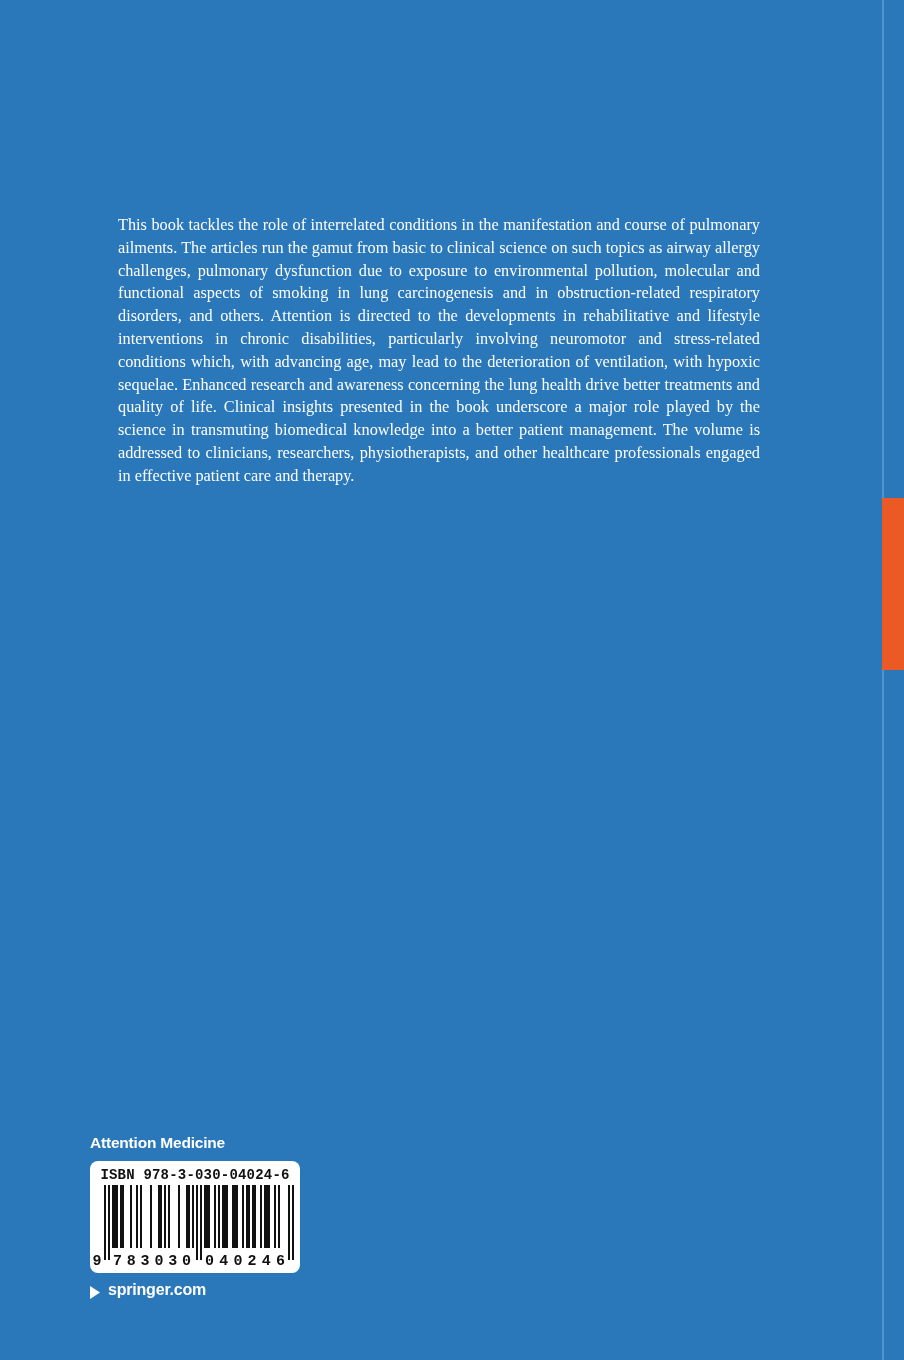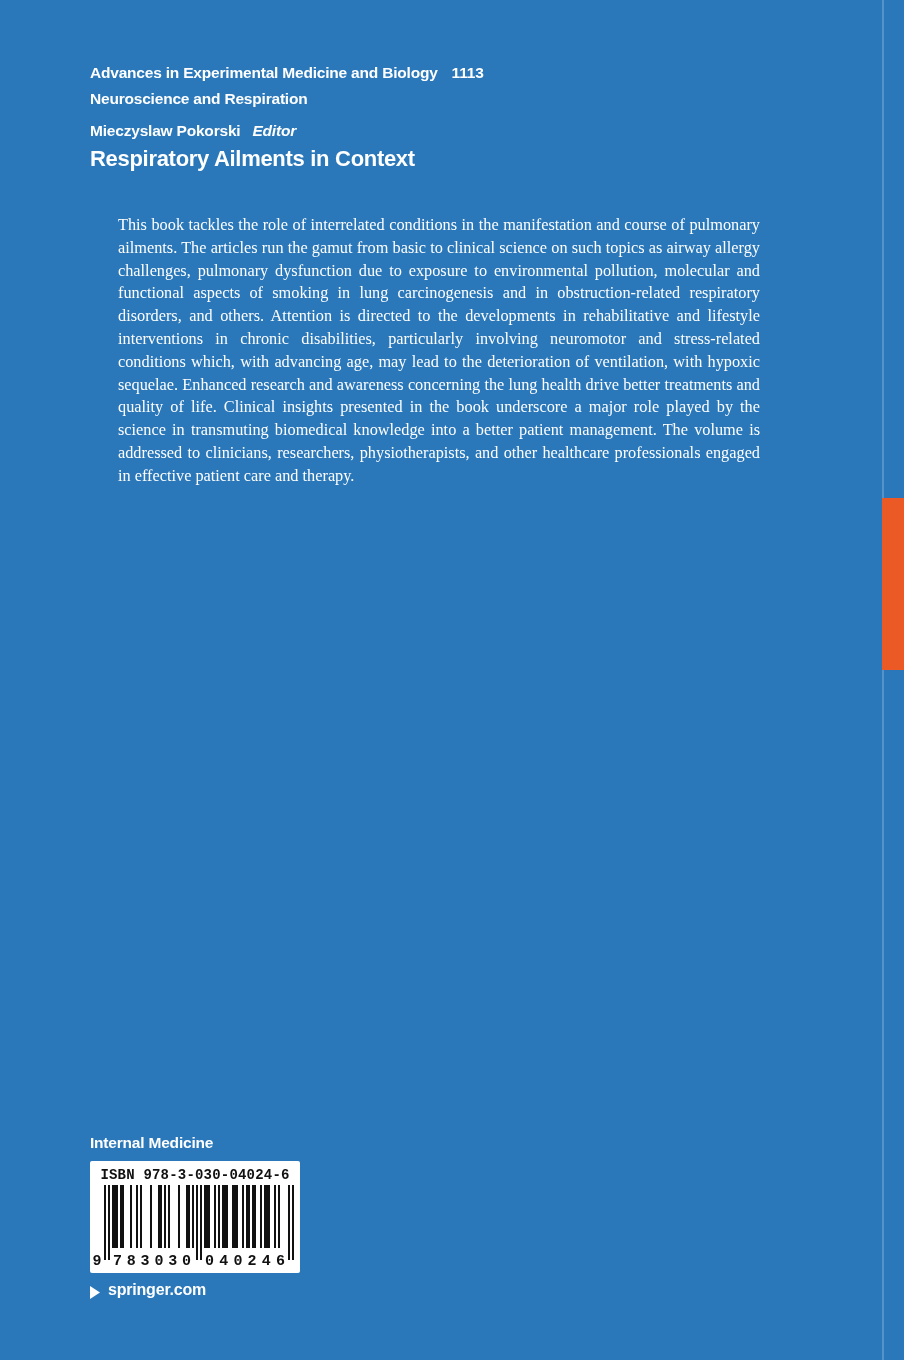--- a/index.html
+++ b/index.html
@@ -51,21 +51,21 @@
     text-align:justify;
     margin-left:28px;
   }
   
   .category{
     position:absolute;left:90px;top:1134px;
     font-size:15.5px;font-weight:bold;letter-spacing:-0.2px;
   }
   .isbn-box{
     position:absolute;left:90px;top:1161px;width:210px;height:112px;
-    background:#ffffff;border-radius:2px;color:#111;
+    background:#ffffff;border-radius:8px;color:#111;
   }
   .isbn-label{
     padding-top:6px;text-align:center;
     font-family:"Liberation Mono",monospace;
     font-size:14px;font-weight:bold;letter-spacing:0.2px;
     color:var(--barcode-black);
   }
   .barcode-svg{
     position:absolute;left:0;top:24px;width:210px;height:82px;display:block;
   }
@@ -82,34 +82,24 @@
   }
 </style>
 </head>
 <body>
 
 <div class="page">
 
   <div class="spine-line"></div>
   <div class="orange-tab"></div>
 
-  <div class="header">
-    <div class="series-line">
-      <span>Advances in Experimental Medicine and Biology</span><span class="series-number">1113</span>
-    </div>
-    <div class="subseries-line">Neuroscience and Respiration</div>
-    <div class="editor-line">
-      <span>Mieczyslaw Pokorski</span><span class="editor-role">Editor</span>
-    </div>
-    <div class="book-title">Respiratory Ailments in Context</div>
-  </div>
 
   <p class="blurb">This book tackles the role of interrelated conditions in the manifestation and course of pulmonary ailments. The articles run the gamut from basic to clinical science on such topics as airway allergy challenges, pulmonary dysfunction due to exposure to environmental pollution, molecular and functional aspects of smoking in lung carcinogenesis and in obstruction-related respiratory disorders, and others. Attention is directed to the developments in rehabilitative and lifestyle interventions in chronic disabilities, particularly involving neuromotor and stress-related conditions which, with advancing age, may lead to the deterioration of ventilation, with hypoxic sequelae. Enhanced research and awareness concerning the lung health drive better treatments and quality of life. Clinical insights presented in the book underscore a major role played by the science in transmuting biomedical knowledge into a better patient management. The volume is addressed to clinicians, researchers, physiotherapists, and other healthcare professionals engaged in effective patient care and therapy.</p>
 
-  <div class="category">Internal Medicine</div>
+  <div class="category">Attention Medicine</div>
 
   <div class="isbn-box">
     <div class="isbn-label">ISBN 978-3-030-04024-6</div>
     <svg class="barcode-svg" viewBox="0 0 210 82" xmlns="http://www.w3.org/2000/svg">
       <text x="7" y="80" text-anchor="middle">9</text>
       <text x="23" y="80" textLength="78" lengthAdjust="spacing">783030</text>
       <text x="115" y="80" textLength="80" lengthAdjust="spacing">040246</text>
     <rect x="14" y="0" width="2" height="75" fill="var(--barcode-black)"></rect>
         <rect x="18" y="0" width="2" height="75" fill="var(--barcode-black)"></rect>
         <rect x="22" y="0" width="2" height="63" fill="var(--barcode-black)"></rect>

